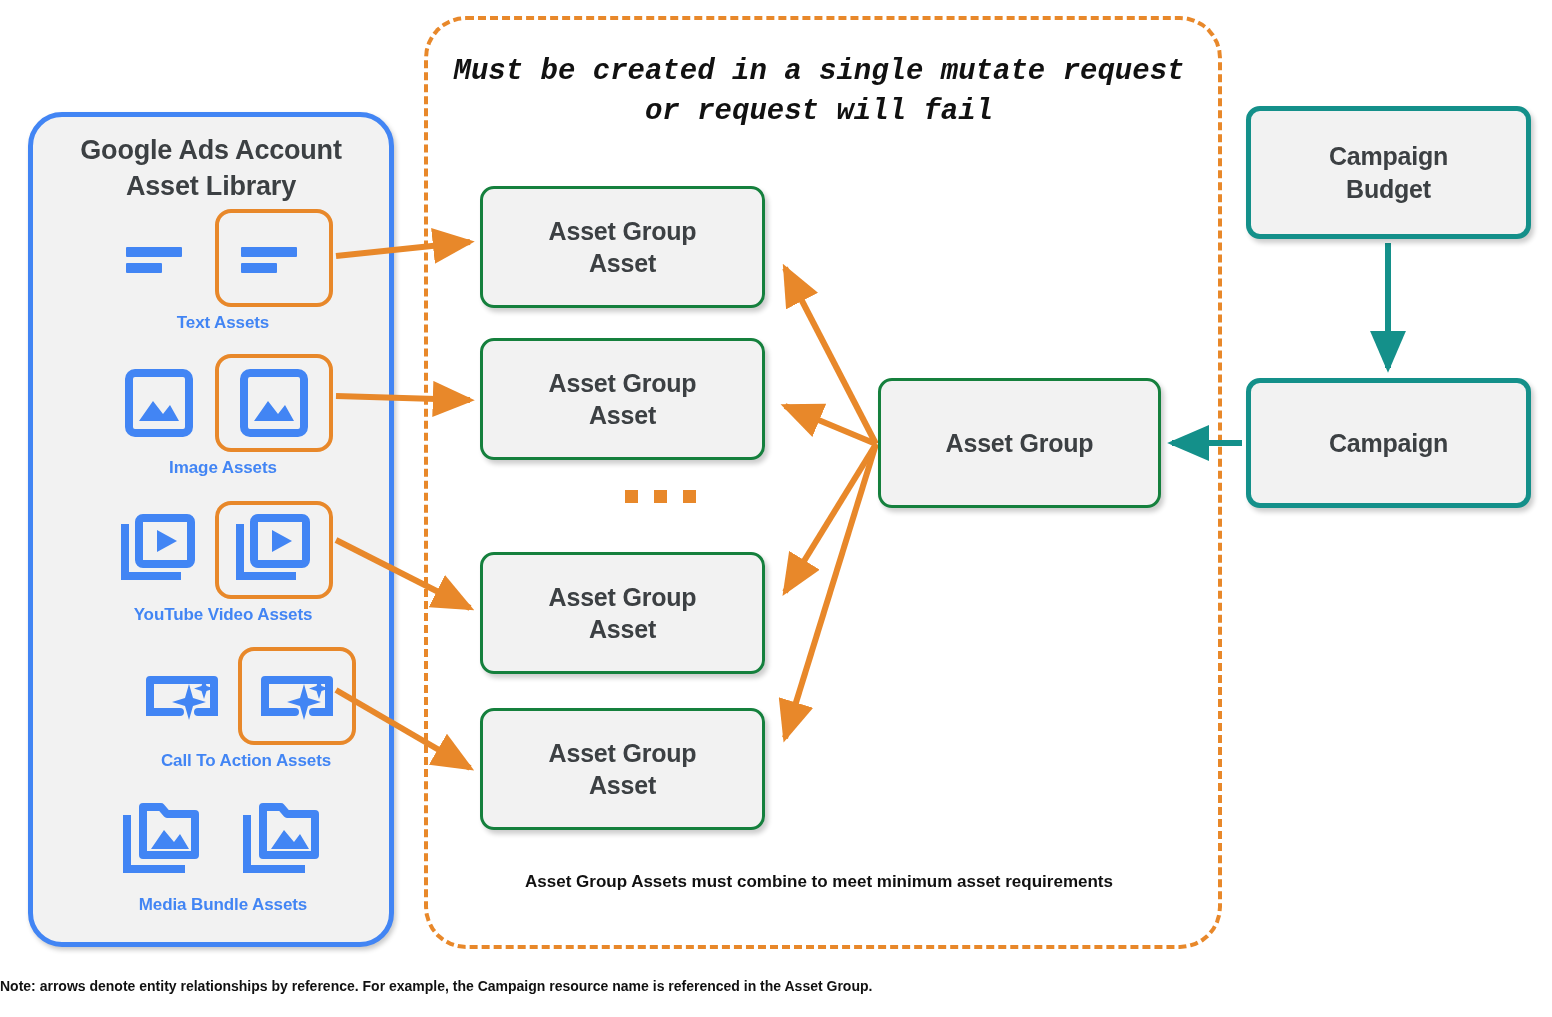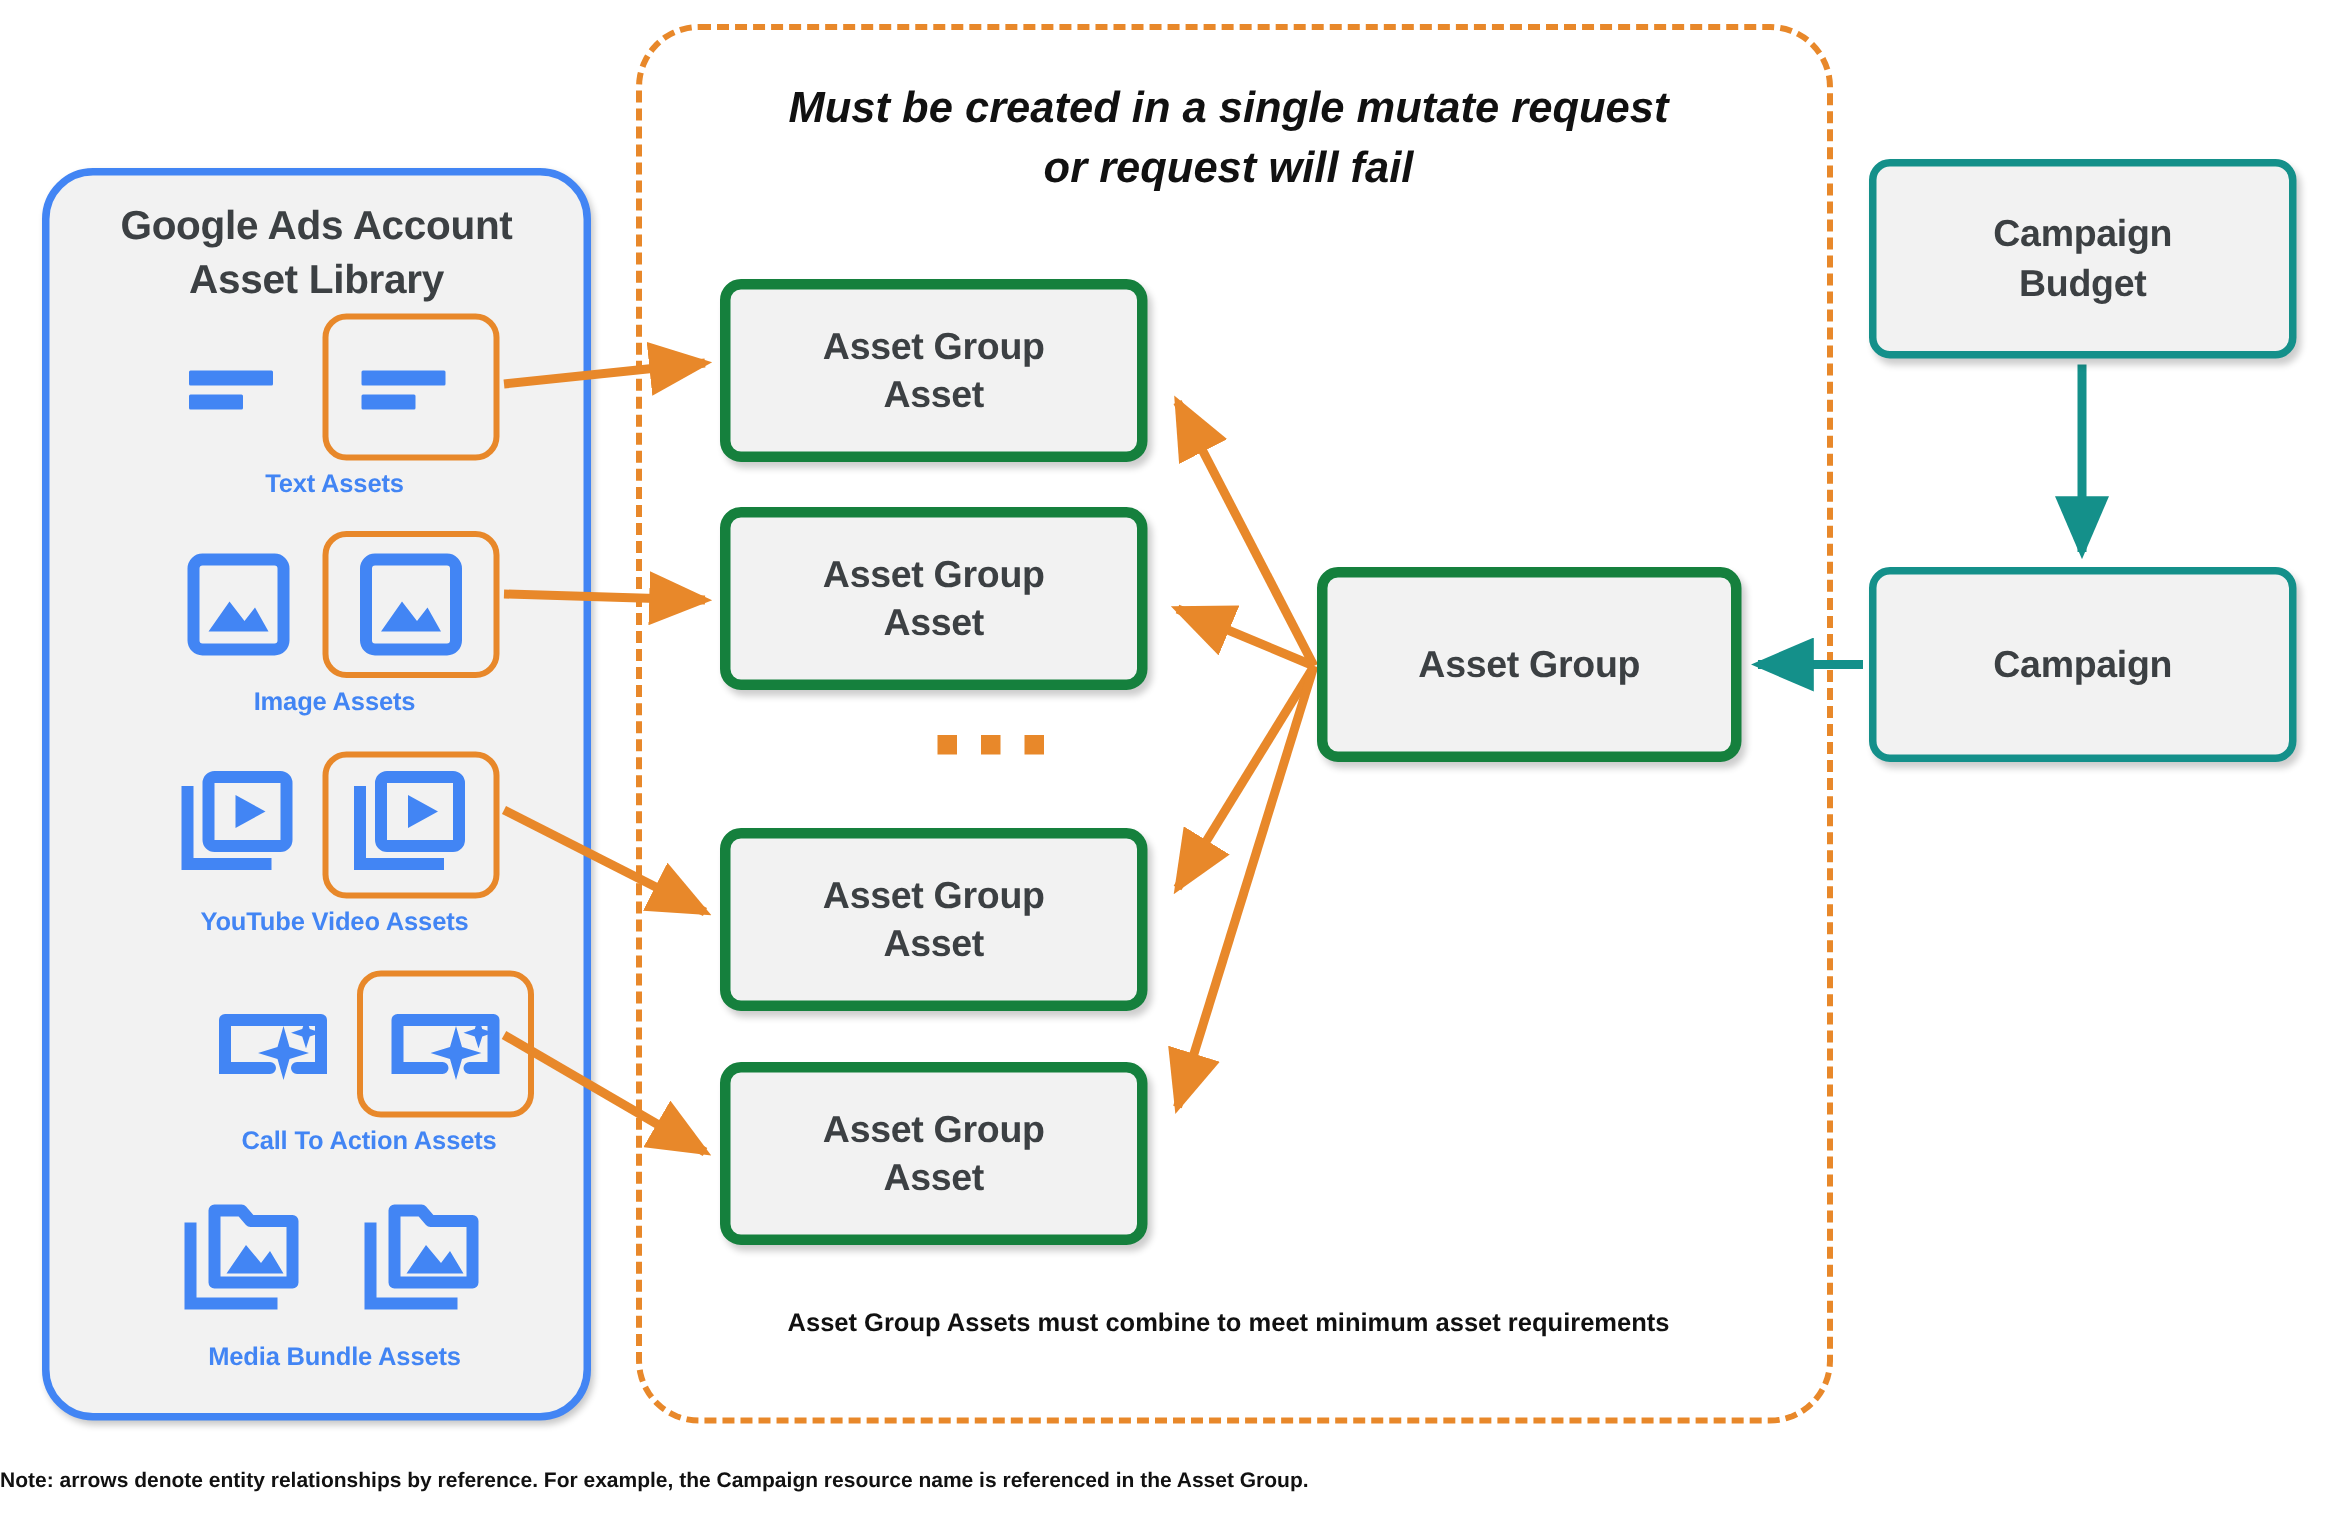--- a/index.html
+++ b/index.html
@@ -107,20 +107,21 @@
     left: 424px;
     top: 52px;
     width: 790px;
     text-align: center;
     font-size: 29px;
     font-style: italic;
     font-weight: bold;
     color: #111111;
     line-height: 1.38;
     z-index: 3;
+    font-family: Liberation Mono, monospace;
   }
   .mutate-footer {
     position: absolute;
     left: 424px;
     top: 872px;
     width: 790px;
     text-align: center;
     font-size: 17px;
     font-weight: bold;
     color: #111111;
@@ -138,21 +139,21 @@
     justify-content: center;
     text-align: center;
     font-size: 25px;
     font-weight: bold;
     color: #3C4043;
     line-height: 1.3;
     box-shadow: 3px 4px 5px rgba(0,0,0,0.20);
     z-index: 6;
     letter-spacing: -0.2px;
   }
-  .node.orange { border: 7px solid #15803d; }
+  .node.orange { border: 3px solid #15803d; }
   .node.teal   { border: 5px solid #14908A; text-align: center; }
 
   .aga1 { left: 480px; top: 186px; width: 285px; height: 122px; }
   .aga2 { left: 480px; top: 338px; width: 285px; height: 122px; }
   .aga3 { left: 480px; top: 552px; width: 285px; height: 122px; }
   .aga4 { left: 480px; top: 708px; width: 285px; height: 122px; }
   .asset-group { left: 878px; top: 378px; width: 283px; height: 130px; }
   .campaign-budget { left: 1246px; top: 106px; width: 285px; height: 133px; }
   .campaign { left: 1246px; top: 378px; width: 285px; height: 130px; }
 

